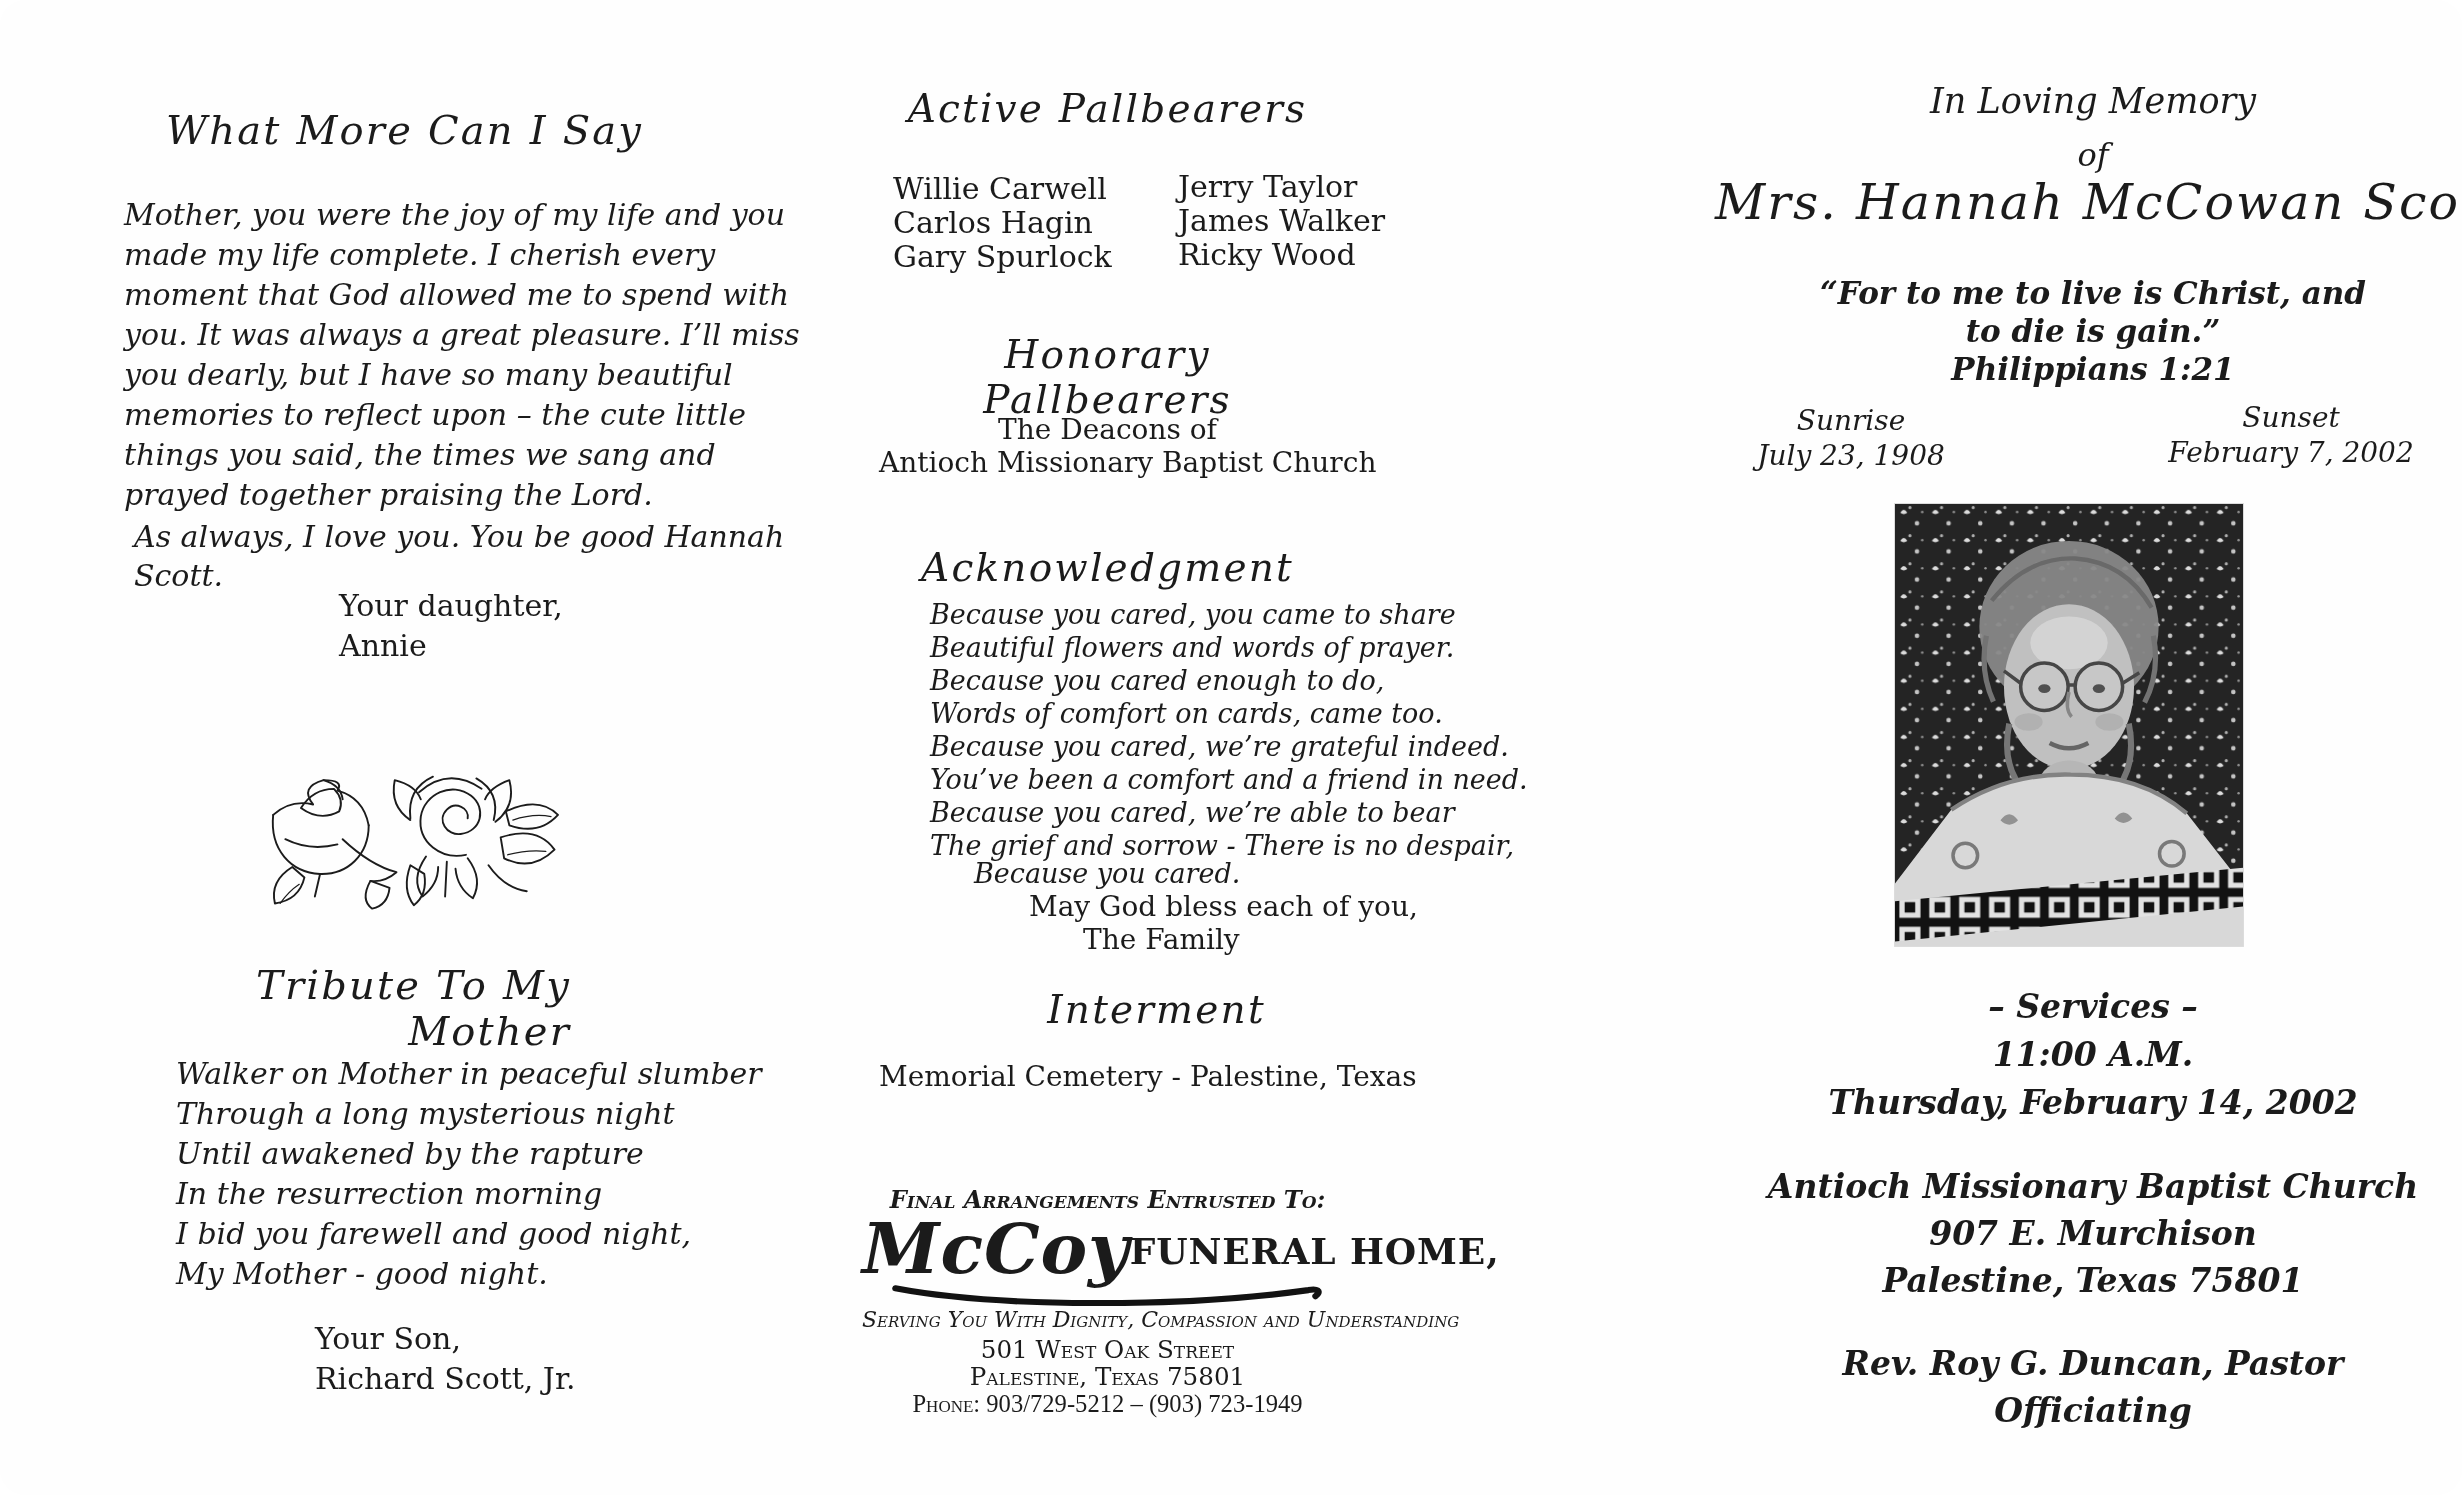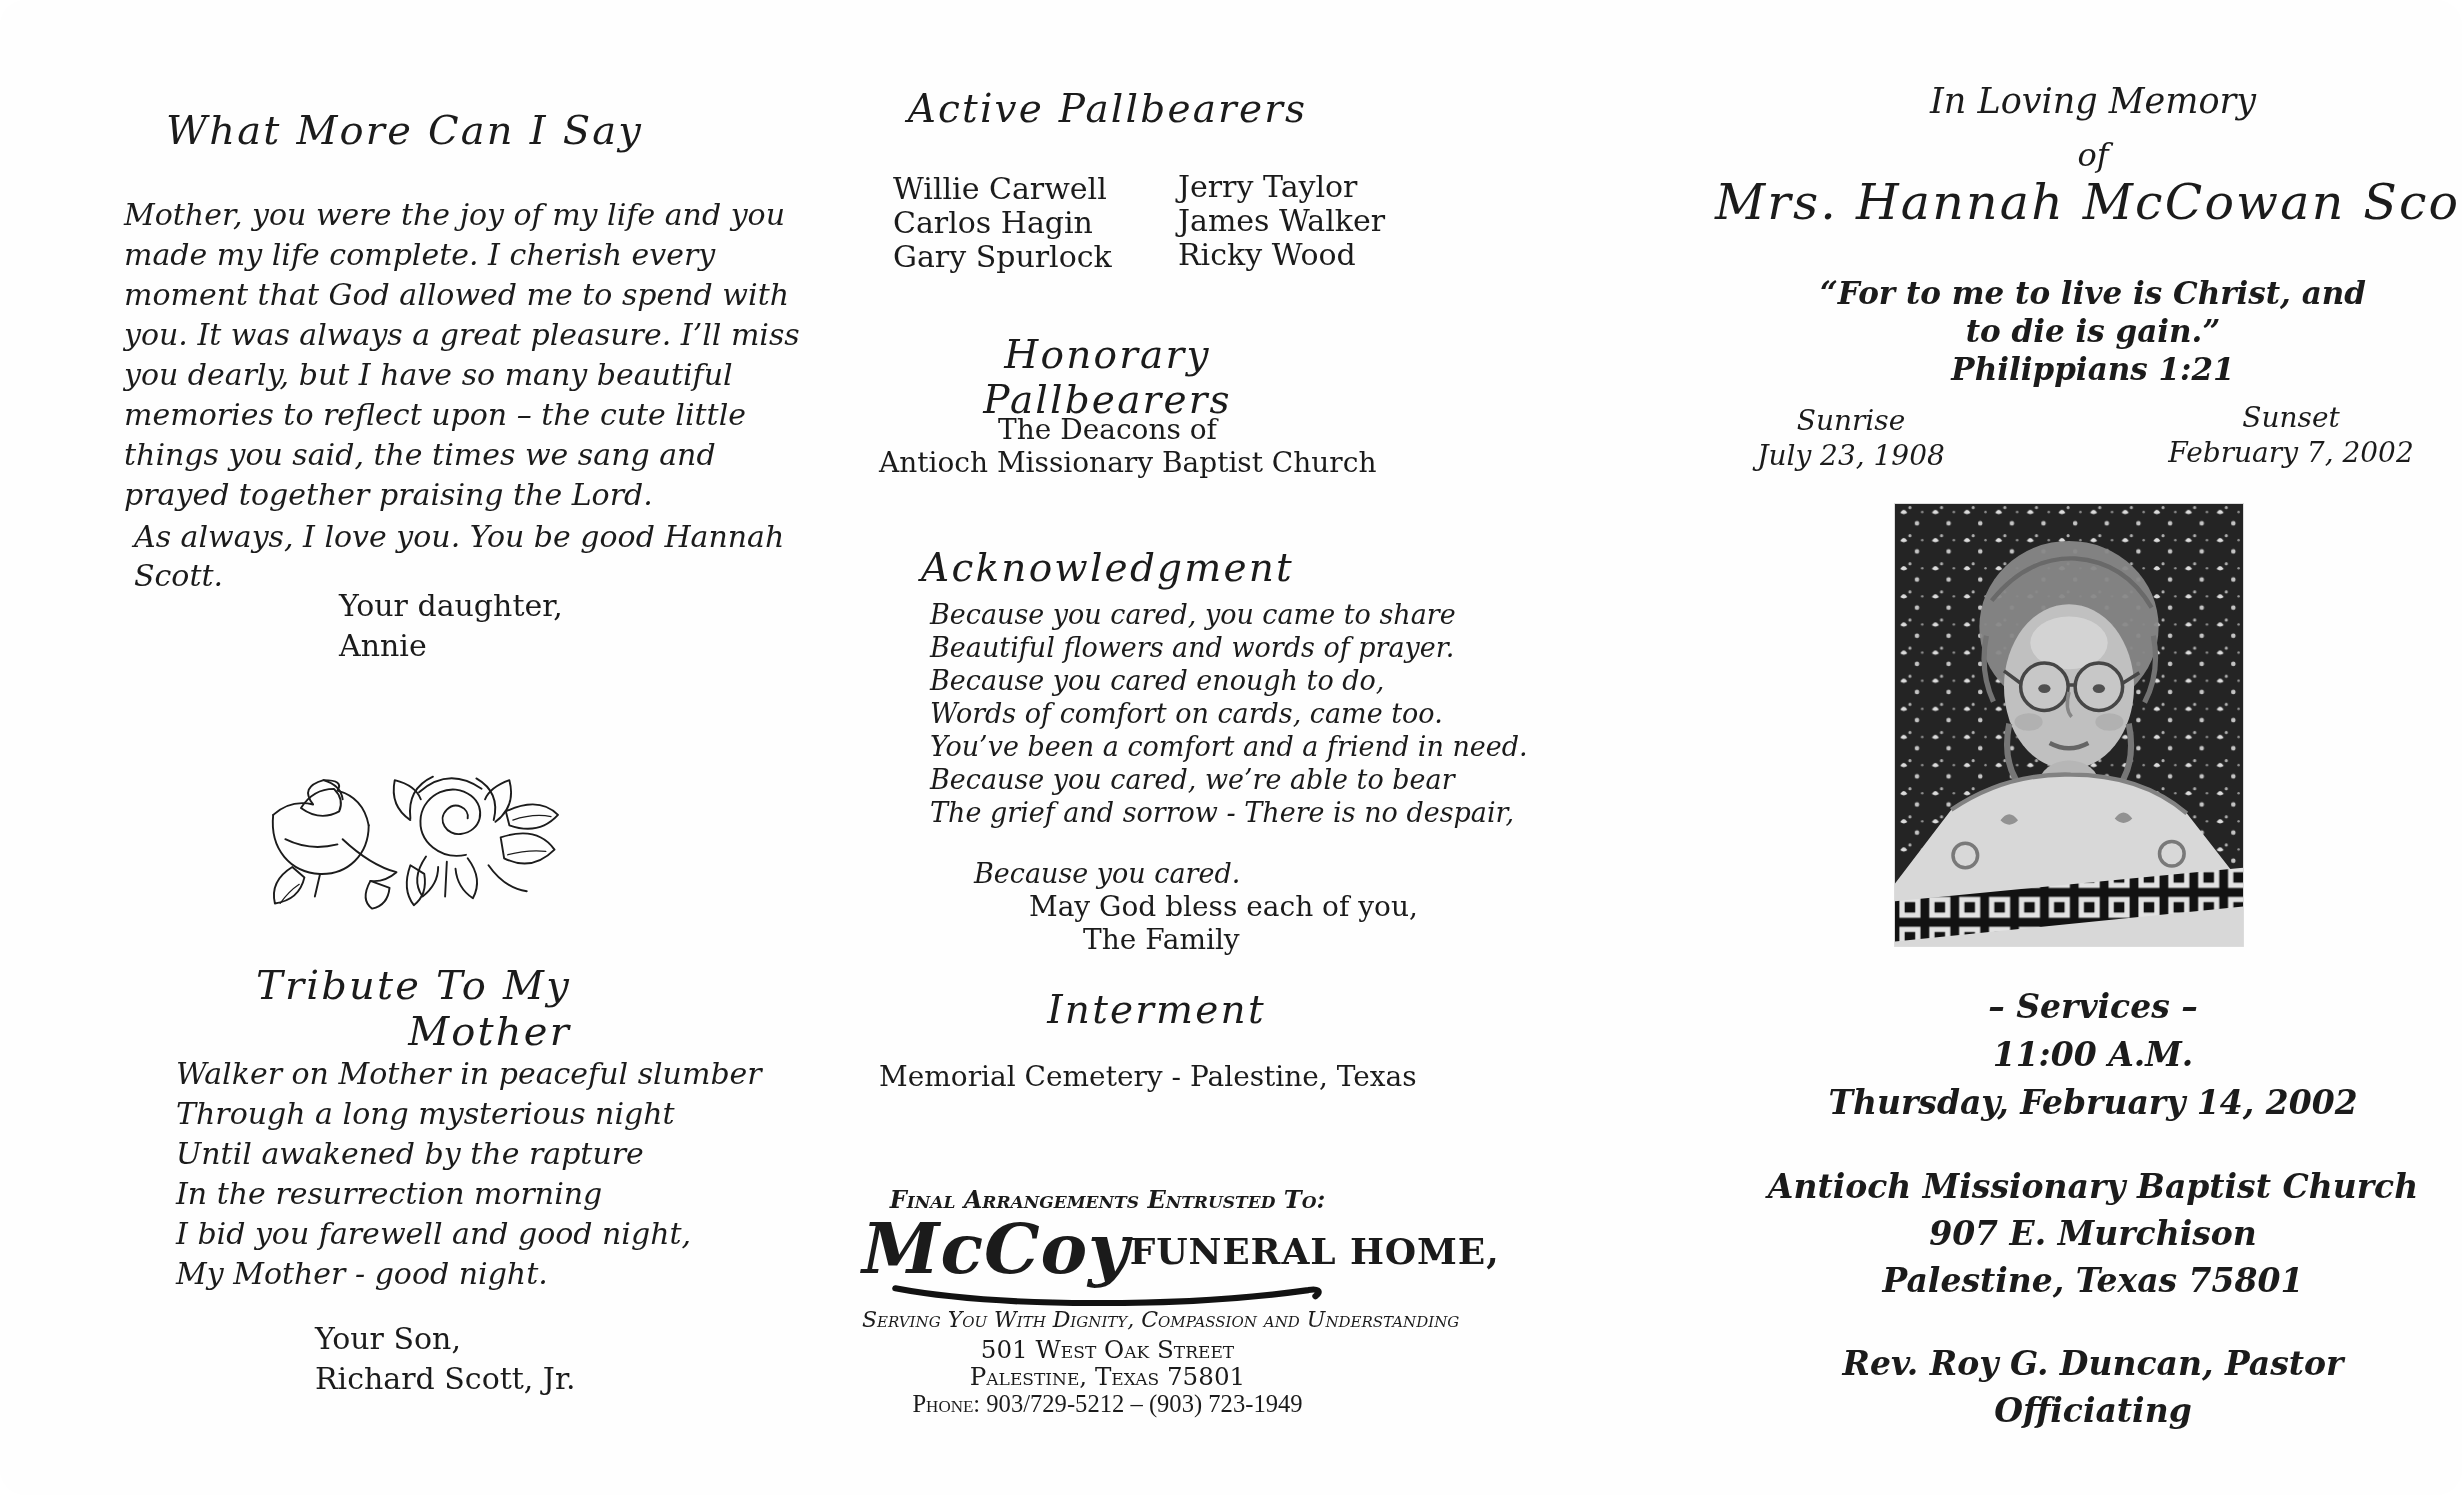--- a/index.html
+++ b/index.html
@@ -122,20 +122,21 @@
         <div class="line">Antioch Missionary Baptist Church</div>
       </div>
 
     <h2 class="abs c script" style="left:879px;top:545px;width:457px;font-size:39px;margin:0;font-weight:normal;">Acknowledgment</h2>
 
     <div class="abs it" style="left:930px;top:598px;font-size:27px;line-height:33px;">
         <div class="line">Because you cared, you came to share</div>
         <div class="line">Beautiful flowers and words of prayer.</div>
         <div class="line">Because you cared enough to do,</div>
         <div class="line">Words of comfort on cards, came too.</div>
+        <div class="line">Because you cared, we’re grateful indeed.</div>
         <div class="line">You’ve been a comfort and a friend in need.</div>
         <div class="line">Because you cared, we’re able to bear</div>
         <div class="line">The grief and sorrow - There is no despair,</div>
       </div>
 
     <div class="abs it nowrap" style="left:974px;top:858px;font-size:27px;">Because you cared.</div>
 
     <div class="abs nowrap" style="left:1029px;top:890px;font-size:28px;">May God bless each of you,</div>
 
     <div class="abs nowrap" style="left:1083px;top:923px;font-size:28px;">The Family</div>

